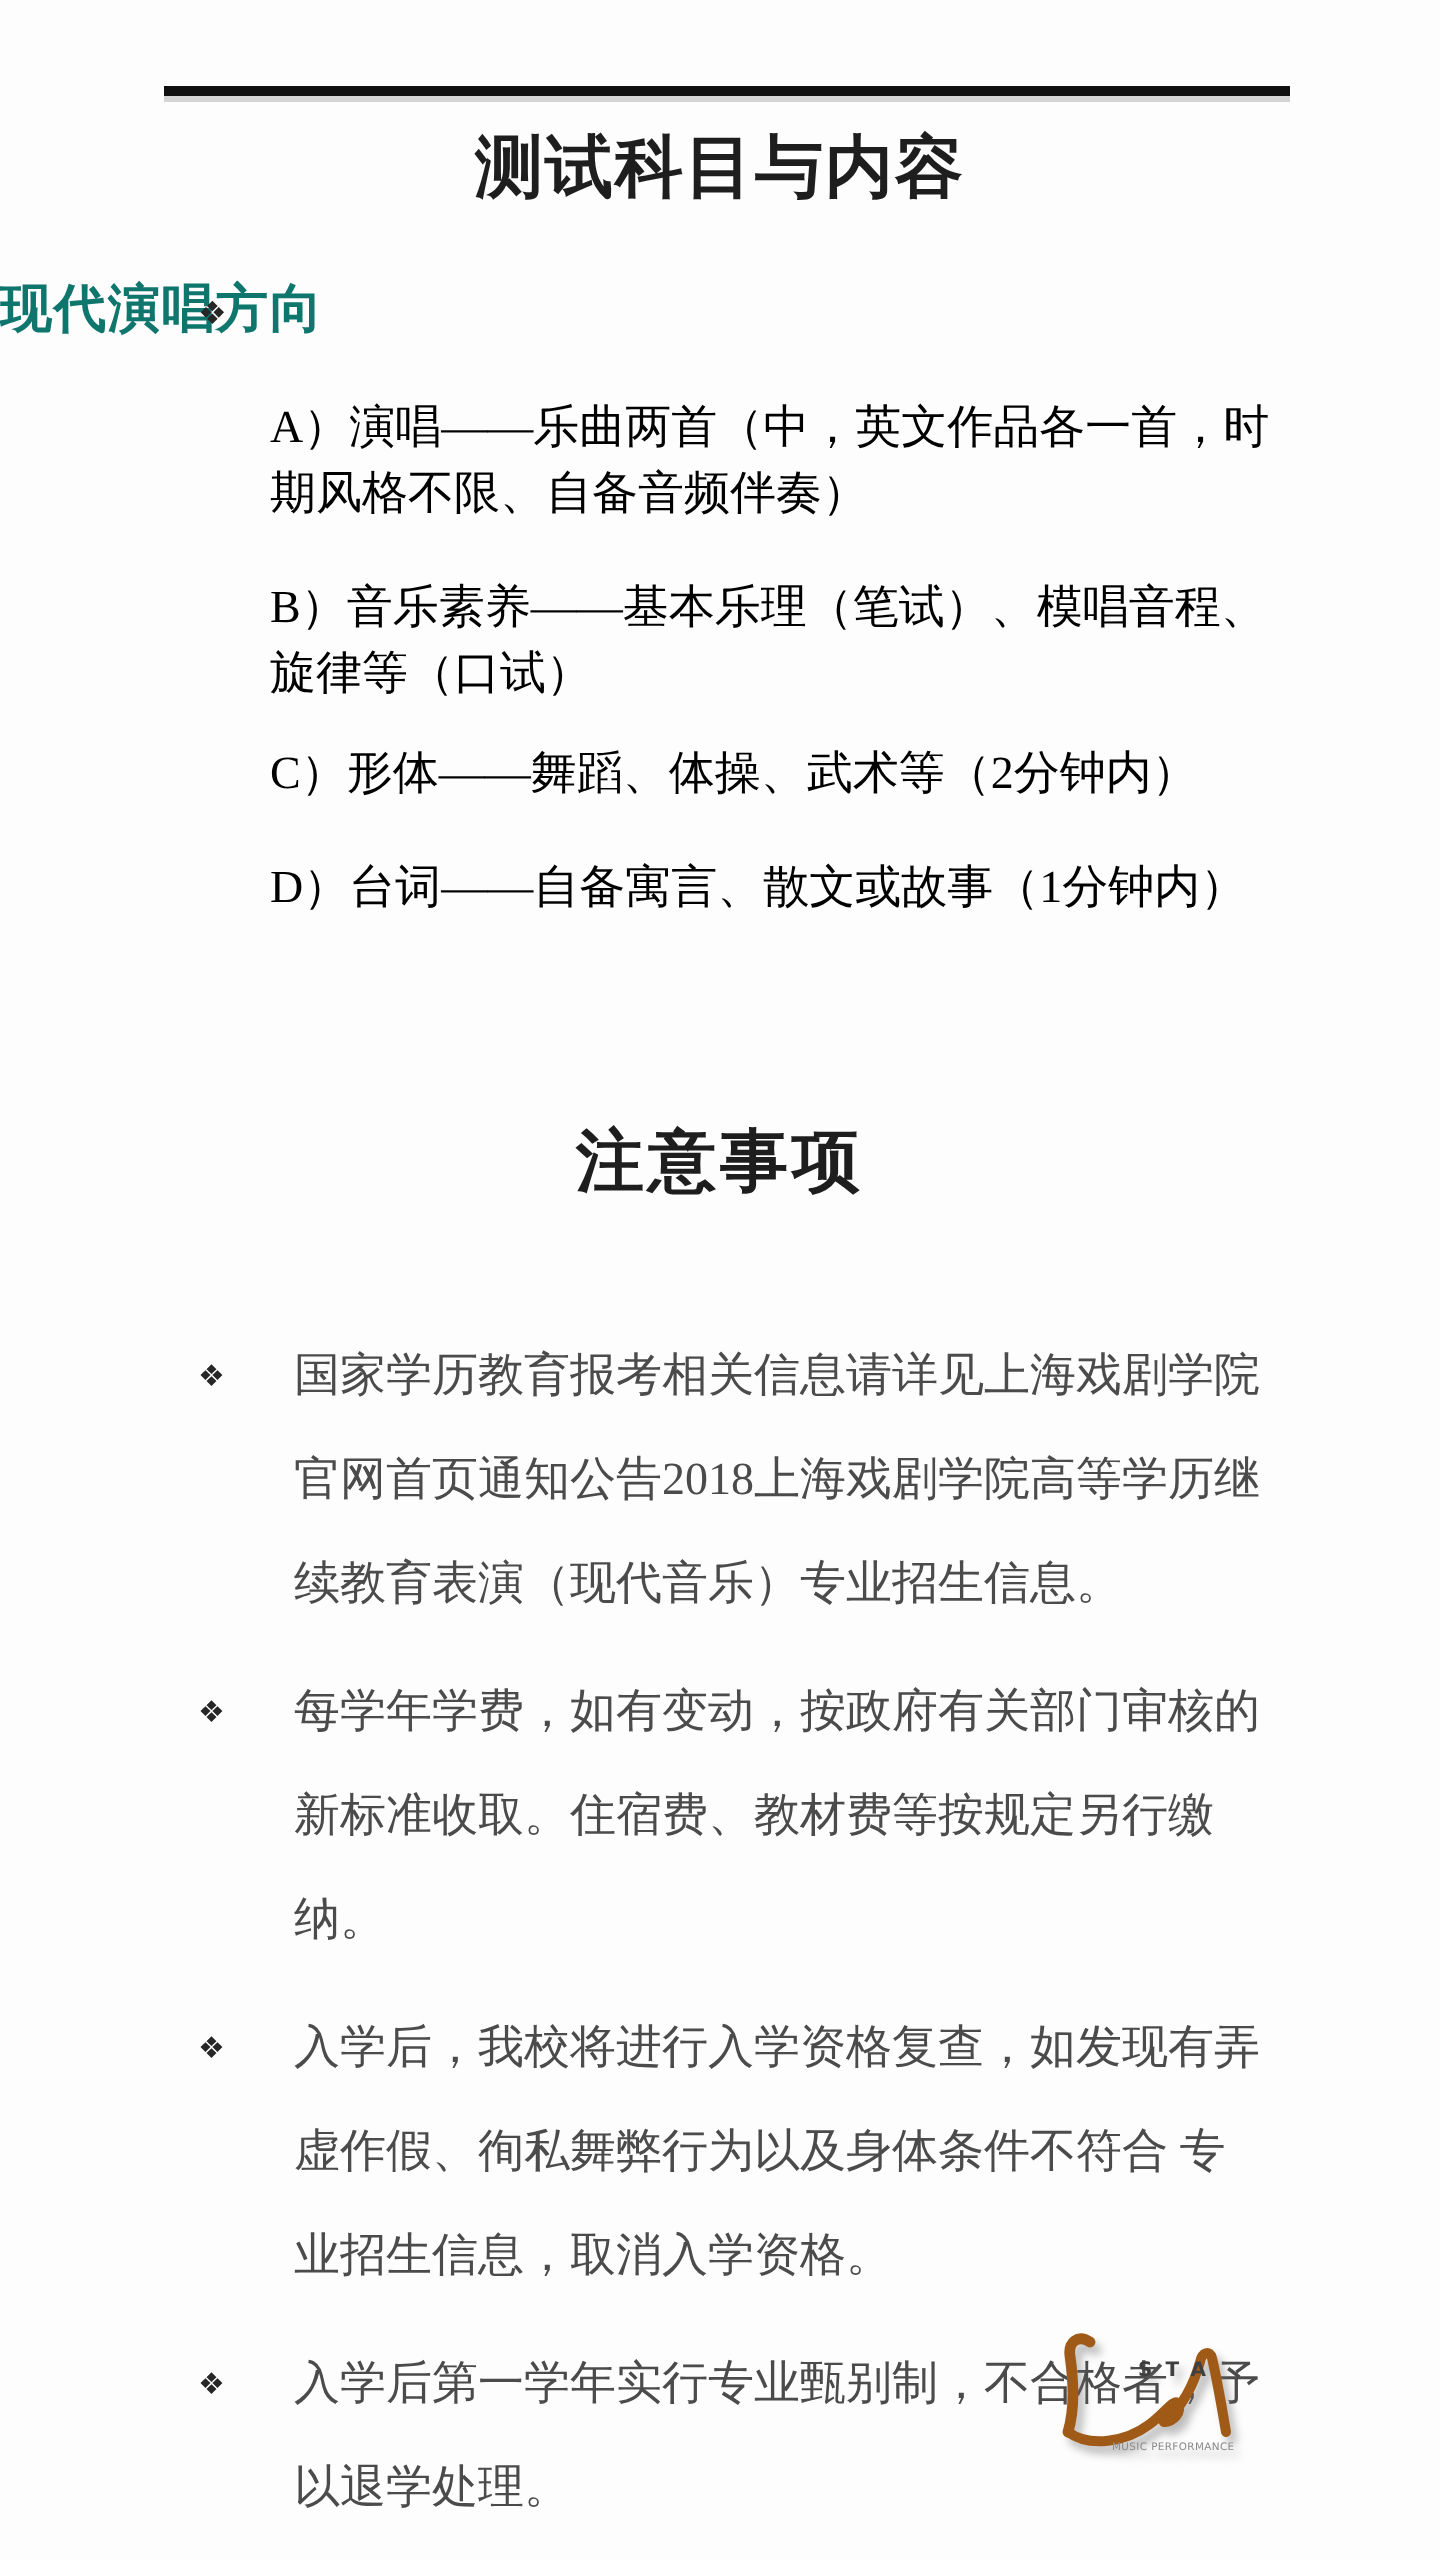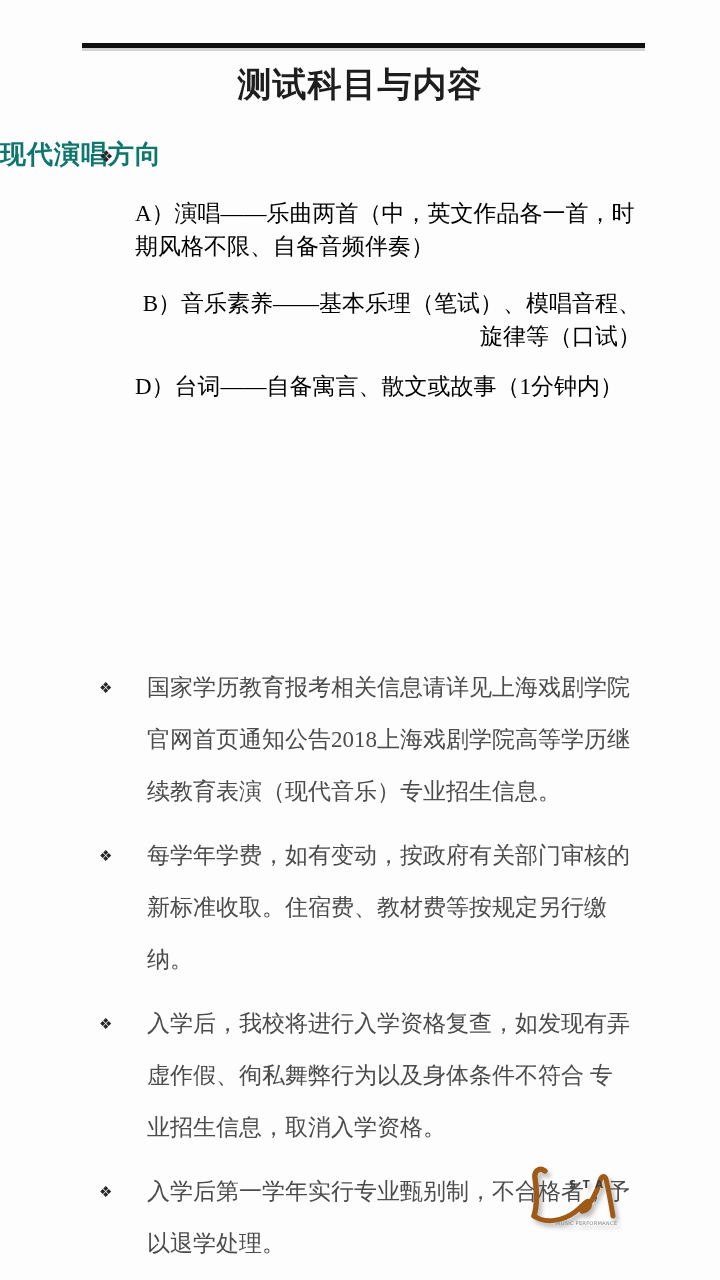--- a/index.html
+++ b/index.html
@@ -24,21 +24,21 @@
   .direction-row .bullet{position:absolute;left:99px;top:4px;font-size:16px;line-height:26px;}
   .direction{
     width:720px;font-size:26px;font-weight:700;
     color:#0f766e;letter-spacing:1px;line-height:32px;font-family:Liberation Mono, monospace;
   }
   .items{
     position:absolute;left:135px;top:197px;width:506px;
     font-size:23px;line-height:33px;color:#000000;
   }
   .items p{margin:0 0 24px;}
-  .items p:nth-child(2){margin-bottom:17px;text-align:right;}
+  .items p:nth-child(2){margin-bottom:17px;}
   .title2{
     position:absolute;left:0;top:560px;width:720px;margin:0;
     text-align:center;font-size:34px;font-weight:700;color:#1e1e1e;
     letter-spacing:2px;line-height:44px;
   }
   .notes{
     position:absolute;left:135px;top:650px;width:508px;
     font-size:23px;line-height:52px;color:#4b4b4b;
   }
   .note{position:relative;}
@@ -68,23 +68,25 @@
   <h1 class="title1">测试科目与内容</h1>
 
   <div class="direction-row">
     <span class="bullet">❖</span>
     <div class="direction">现代演唱方向</div>
   </div>
 
   <div class="items">
     <p>A）演唱——乐曲两首（中，英文作品各一首，时期风格不限、自备音频伴奏）</p>
     <p>B）音乐素养——基本乐理（笔试）、模唱音程、旋律等（口试）</p>
+    <p>C）形体——舞蹈、体操、武术等（2分钟内）</p>
     <p>D）台词——自备寓言、散文或故事（1分钟内）</p>
   </div>
 
+  <h2 class="title2">注意事项</h2>
 
   <div class="notes">
     <div class="note">
       <span class="bullet">❖</span>
       <p>国家学历教育报考相关信息请详见上海戏剧学院官网首页通知公告2018上海戏剧学院高等学历继续教育表演（现代音乐）专业招生信息。</p>
     </div>
     <div class="note">
       <span class="bullet">❖</span>
       <p>每学年学费，如有变动，按政府有关部门审核的新标准收取。住宿费、教材费等按规定另行缴纳。</p>
     </div>

